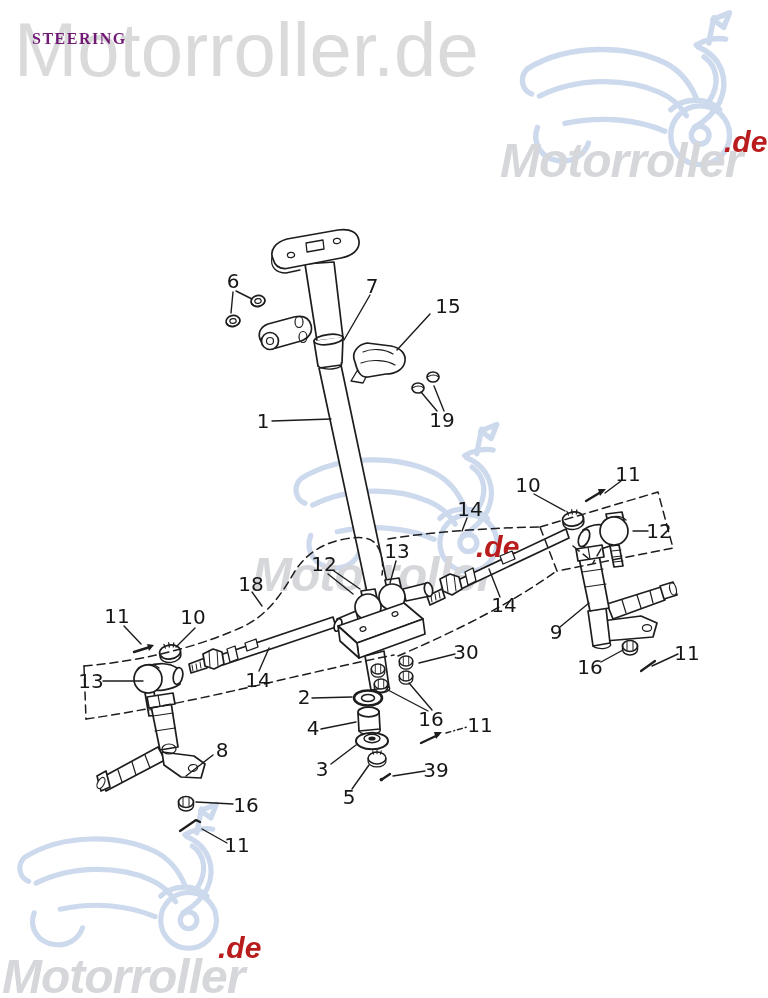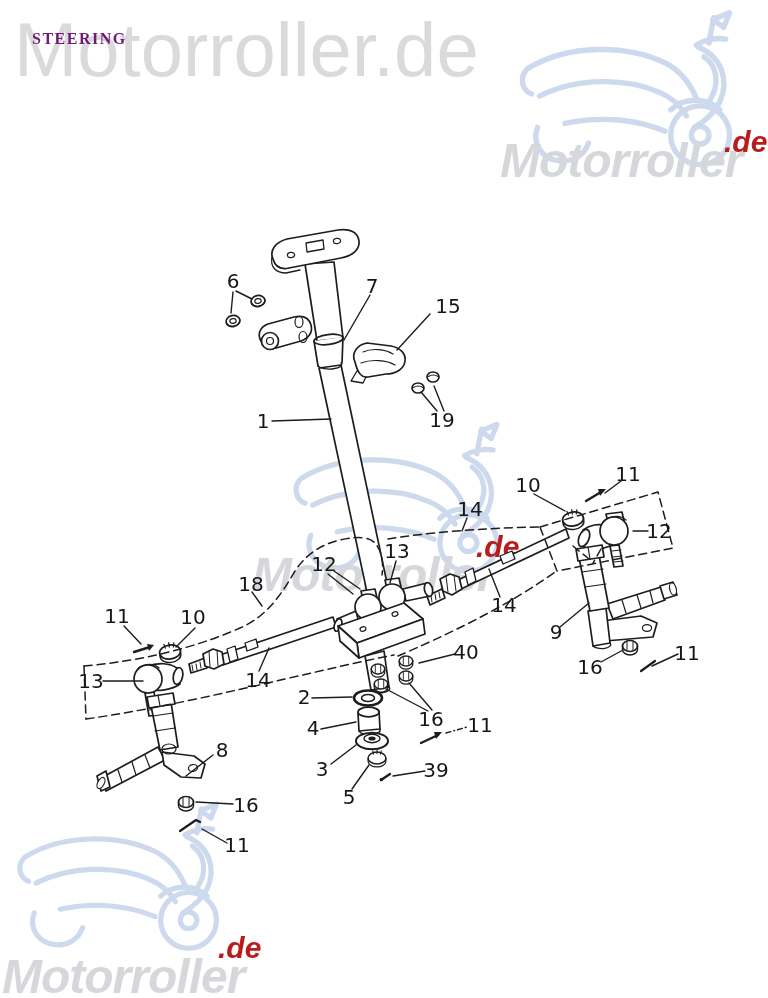--- a/index.html
+++ b/index.html
@@ -350,17 +350,17 @@
       <div class="callout" style="left: 397px; top: 551px;">13</div>
       <div class="callout" style="left: 258px; top: 680px;">14</div>
       <div class="callout" style="left: 504px; top: 605px;">14</div>
       <div class="callout" style="left: 448px; top: 306px;">15</div>
       <div class="callout" style="left: 246px; top: 805px;">16</div>
       <div class="callout" style="left: 431px; top: 719px;">16</div>
       <div class="callout" style="left: 590px; top: 667px;">16</div>
       <div class="callout" style="left: 470px; top: 509px;">14</div>
       <div class="callout" style="left: 442px; top: 420px;">19</div>
       <div class="callout" style="left: 251px; top: 584px;">18</div>
-      <div class="callout" style="left: 466px; top: 652px;">40</div>
+      <div class="callout" style="left: 466px; top: 652px;">30</div>
       <div class="callout" style="left: 436px; top: 770px;">39</div>
     </div>
 
 </div>
 
 </body></html>

